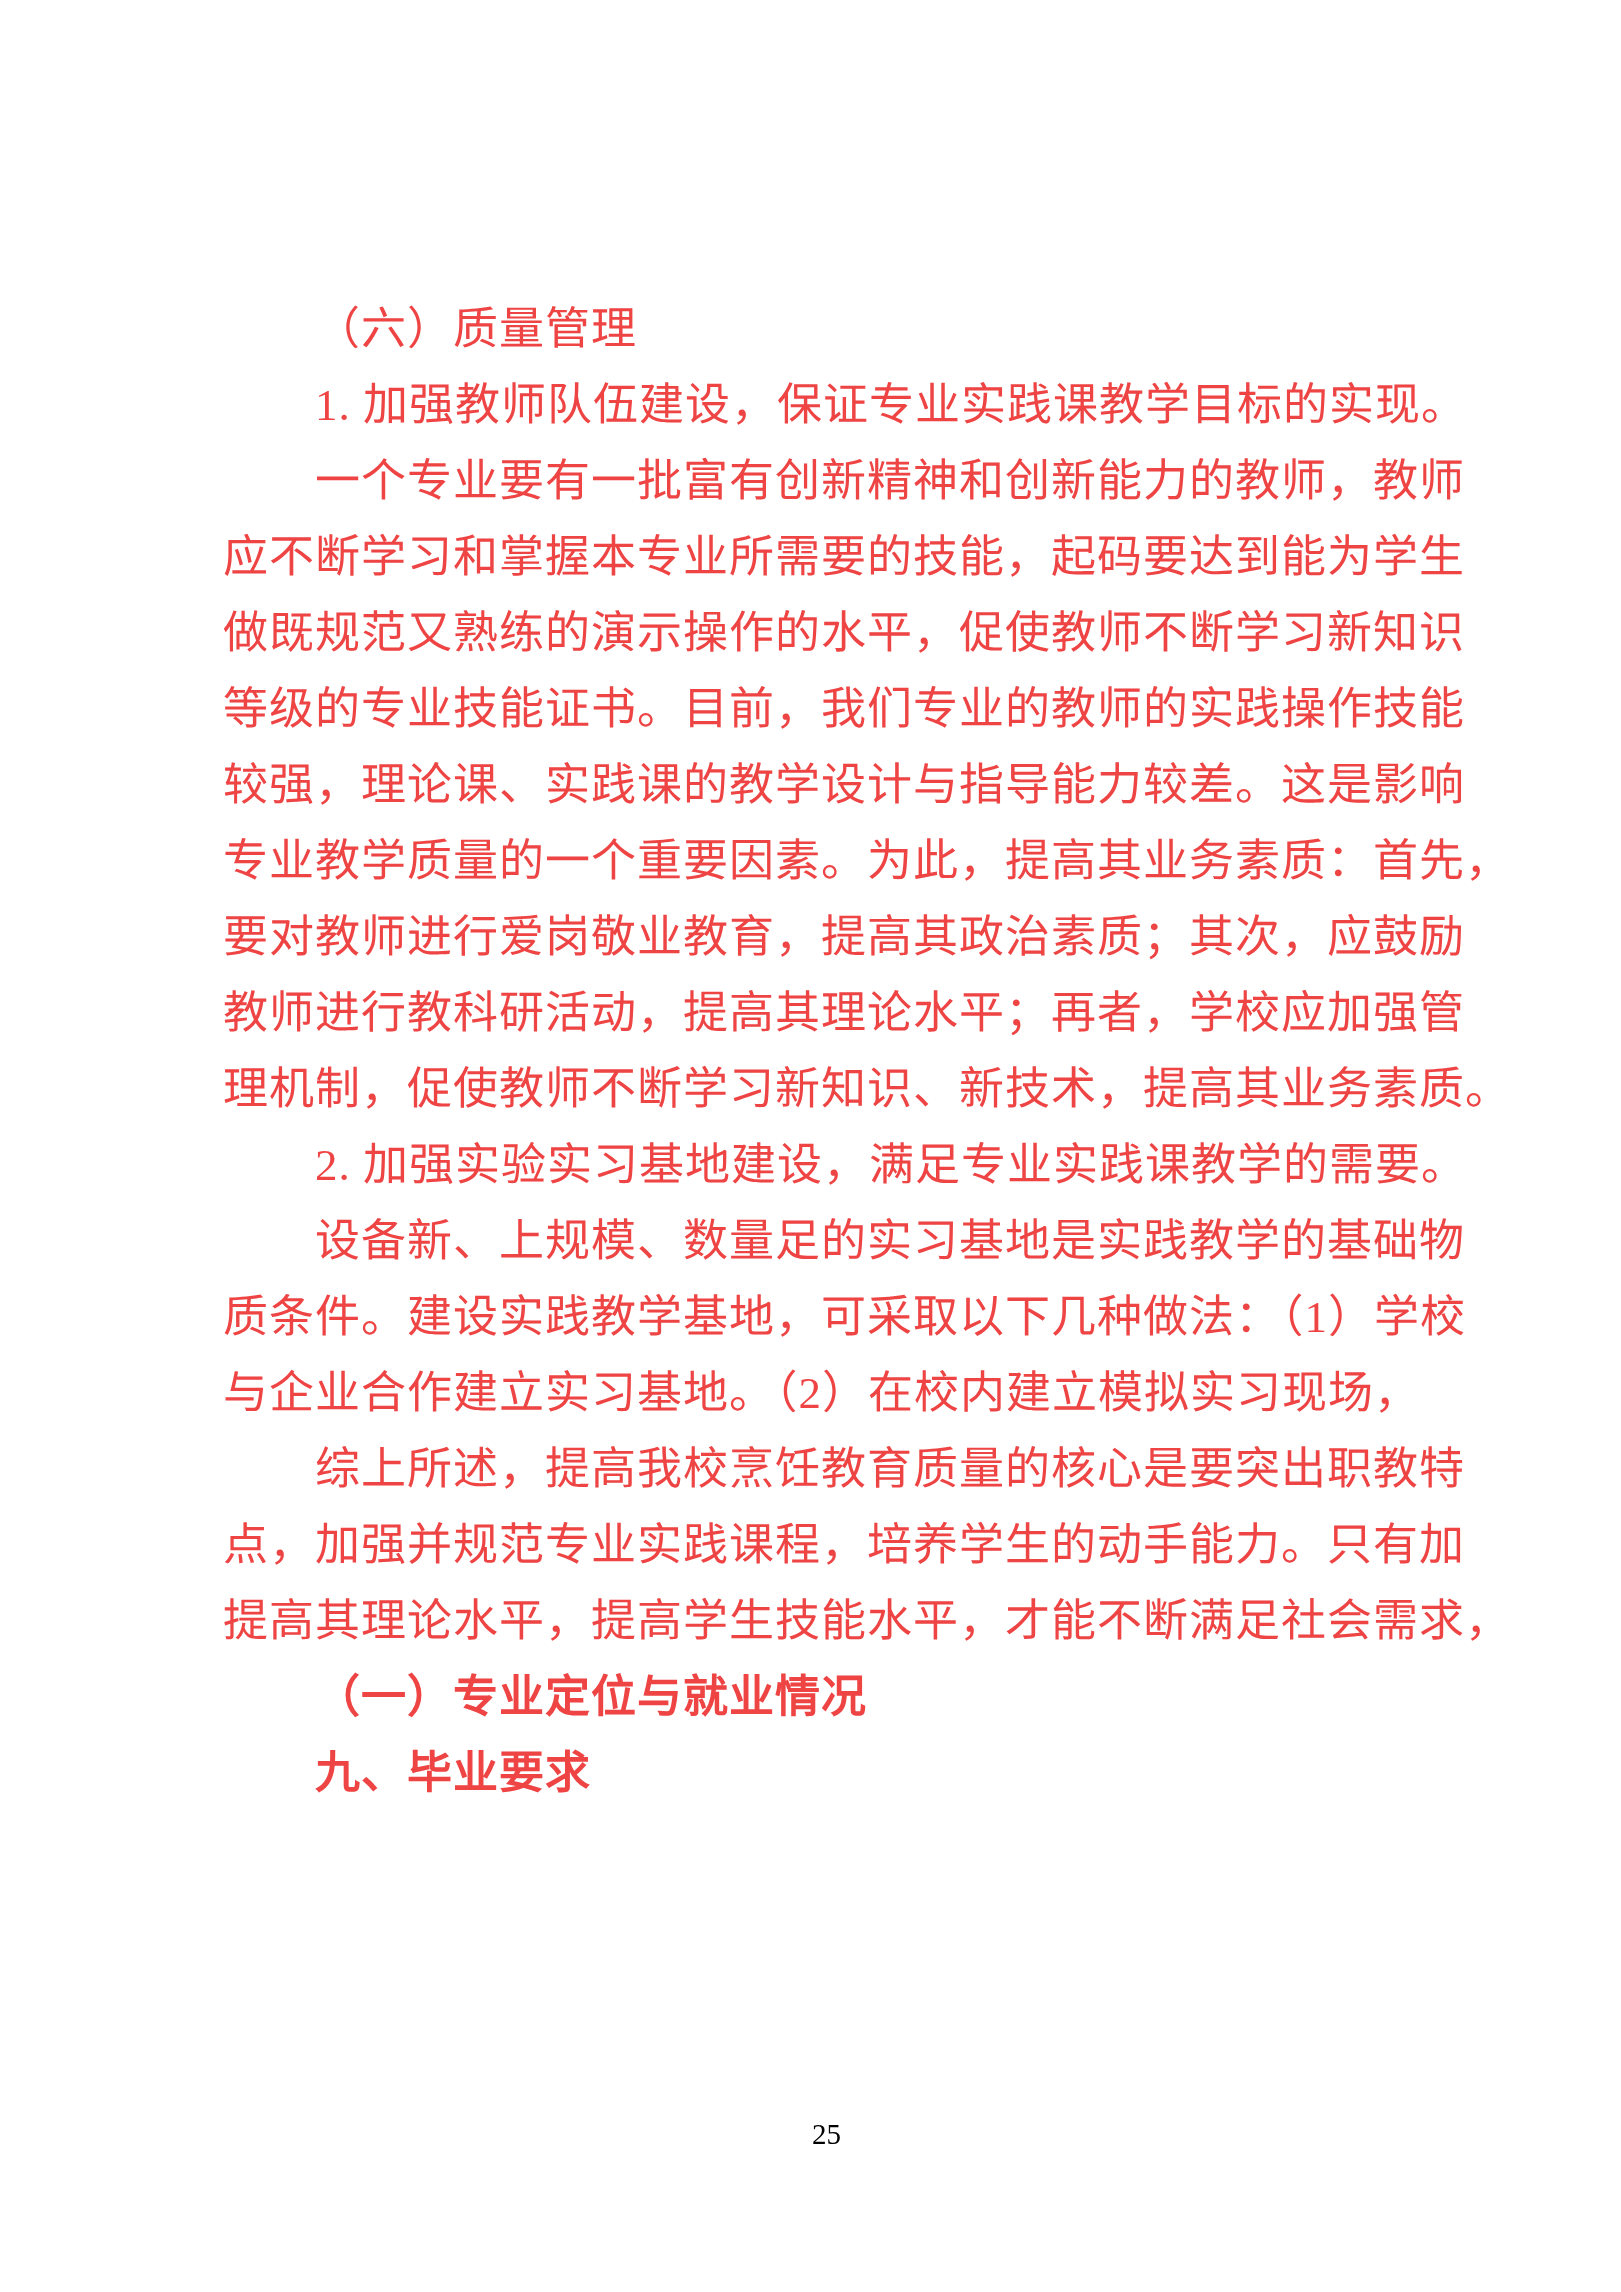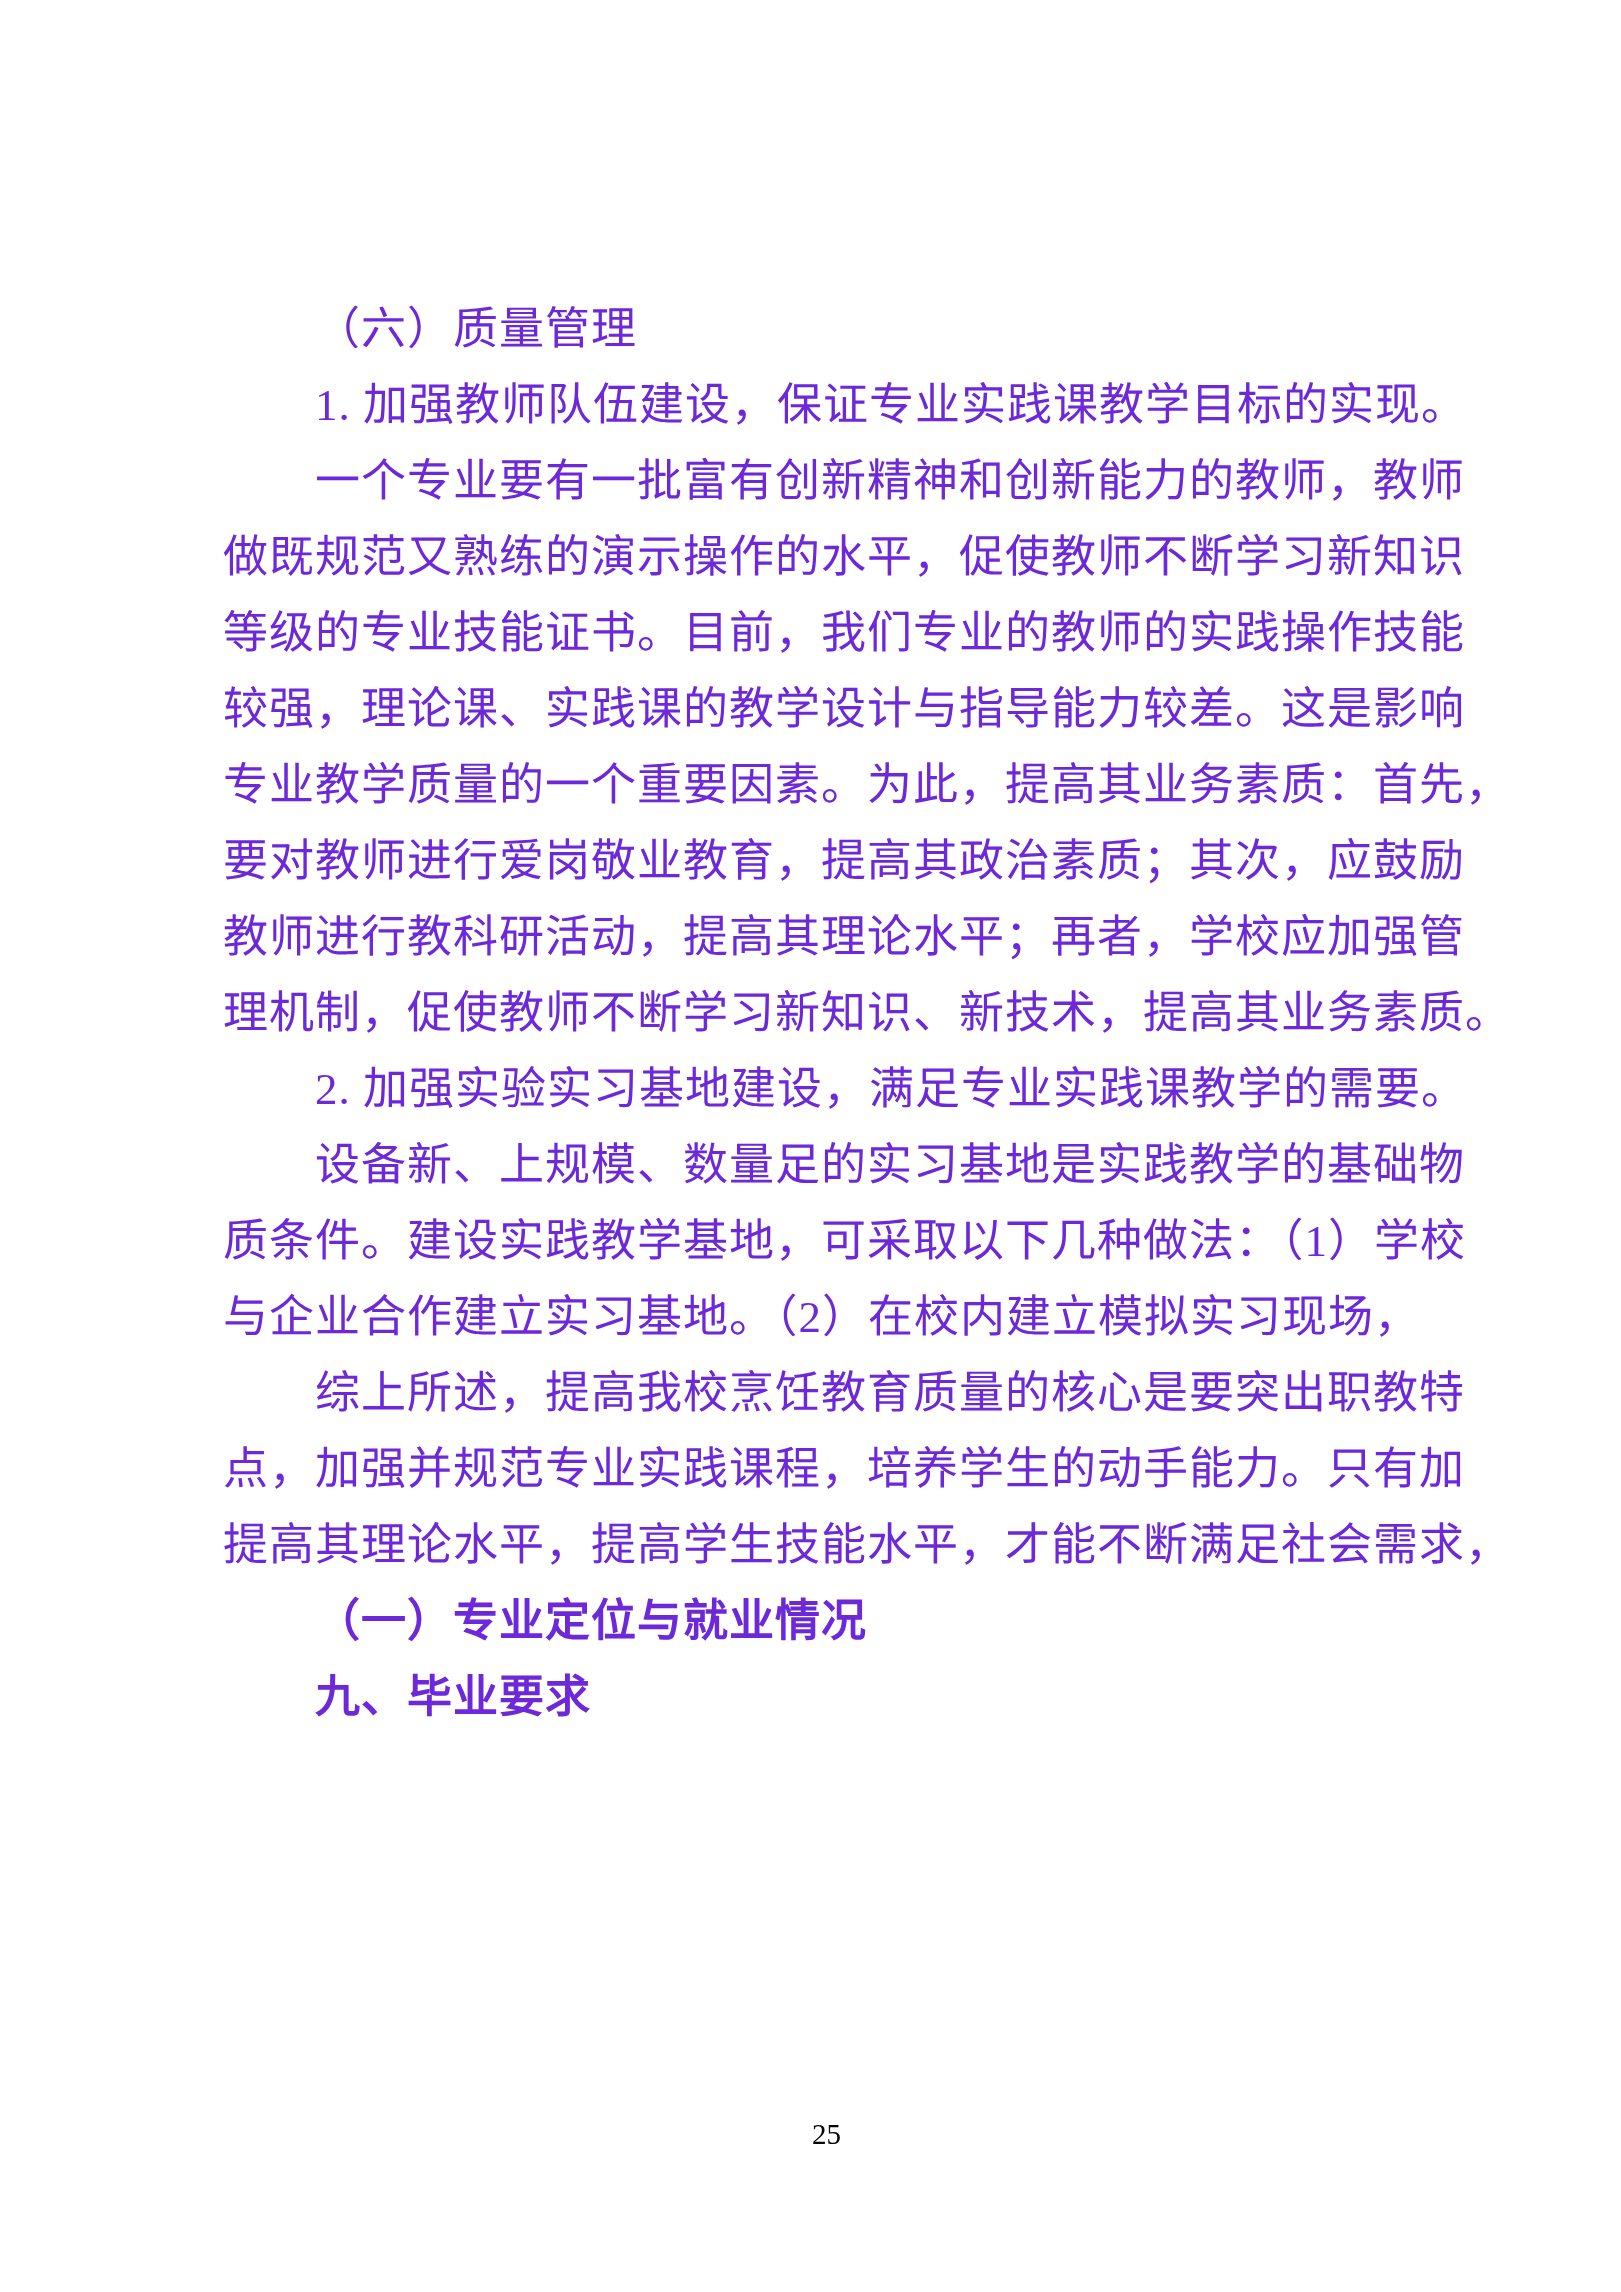--- a/index.html
+++ b/index.html
@@ -20,21 +20,21 @@
     left: 223px;
     top: 291px;
     width: 1215px;
   }
   .line {
     height: 76px;
     line-height: 76px;
     font-size: 45px;
     letter-spacing: 1px;
     white-space: nowrap;
-    color: #6d28d9;
+    color: #ef4444;
     font-family: "Liberation Serif", "DejaVu Serif", serif;
     font-weight: 400;
   }
   .line.indent { padding-left: 92px; }
   .line.strong {
     font-weight: 400;
     font-family: "Liberation Serif", "DejaVu Serif", serif;
   }
   .line.h-major {
     font-weight: 700;
@@ -57,20 +57,21 @@
   }
 </style>
 </head>
 <body>
 
 <div class="page">
   <div class="content">
       <div class="line indent">（六）质量管理</div>
       <div class="line strong indent">1. 加强教师队伍建设，保证专业实践课教学目标的实现。</div>
       <div class="line indent">一个专业要有一批富有创新精神和创新能力的教师，教师</div>
+      <div class="line">应不断学习和掌握本专业所需要的技能，起码要达到能为学生</div>
       <div class="line">做既规范又熟练的演示操作的水平，促使教师不断学习新知识</div>
       <div class="line">等级的专业技能证书。目前，我们专业的教师的实践操作技能</div>
       <div class="line">较强，理论课、实践课的教学设计与指导能力较差。这是影响</div>
       <div class="line">专业教学质量的一个重要因素。为此，提高其业务素质：首先，</div>
       <div class="line">要对教师进行爱岗敬业教育，提高其政治素质；其次，应鼓励</div>
       <div class="line">教师进行教科研活动，提高其理论水平；再者，学校应加强管</div>
       <div class="line">理机制，促使教师不断学习新知识、新技术，提高其业务素质。</div>
       <div class="line strong indent">2. 加强实验实习基地建设，满足专业实践课教学的需要。</div>
       <div class="line indent">设备新、上规模、数量足的实习基地是实践教学的基础物</div>
       <div class="line">质条件。建设实践教学基地，可采取以下几种做法：（1）学校</div>

